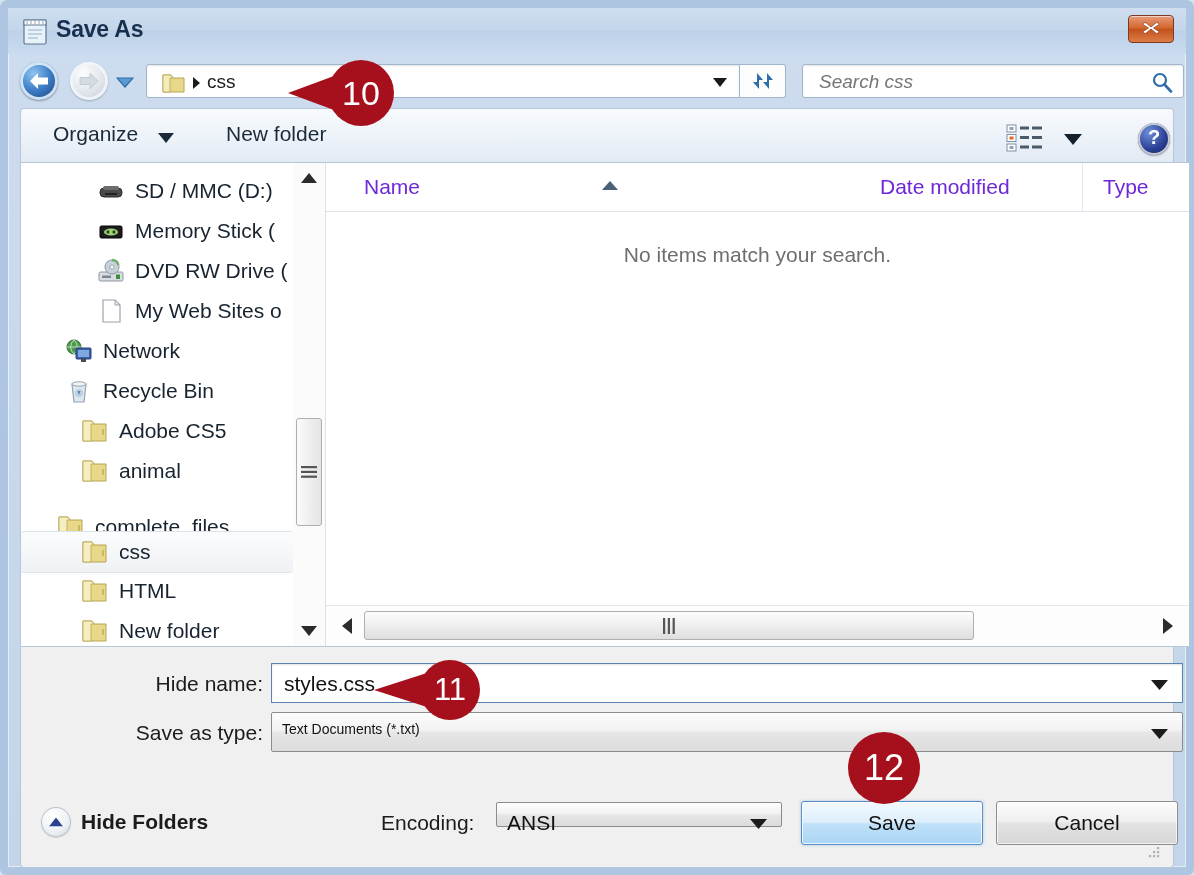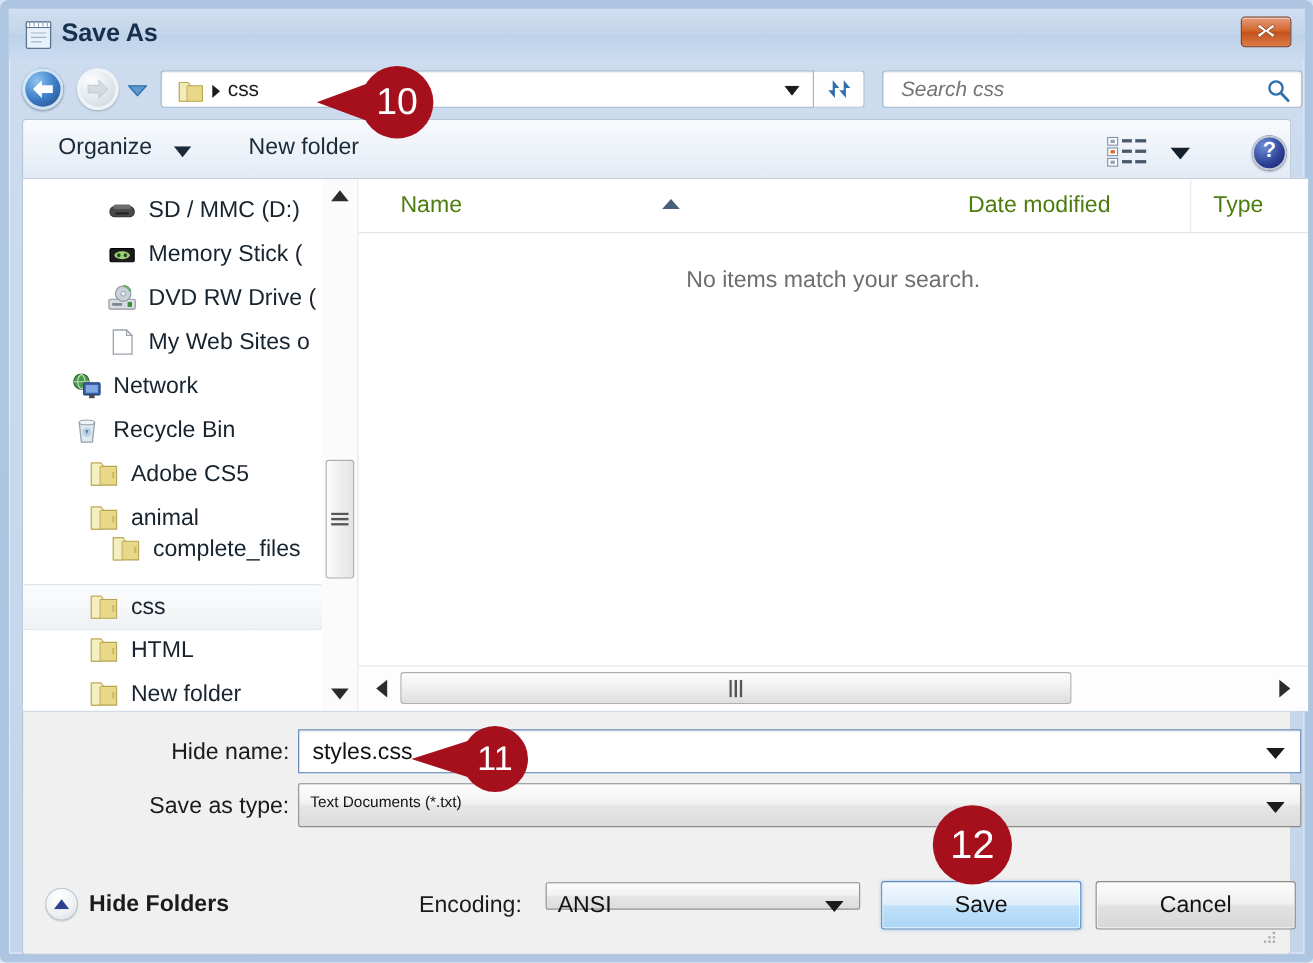--- a/index.html
+++ b/index.html
@@ -188,21 +188,21 @@
     position: absolute; left: 305px; top: 0; right: 0; bottom: 0;
     background: #ffffff;
   }
   #col-header {
     position: absolute; left: 0; top: 0; right: 0; height: 48px;
     background: #ffffff; border-bottom: 1px solid #dde3ea;
   }
   .col {
     position: absolute; top: 0; height: 48px;
     display: flex; align-items: center;
-    font-size: 21px; color: #4d7c0f; cursor: pointer;
+    font-size: 21px; color: #6d28d9; cursor: pointer;
   }
   .col + .col { border-left: 1px solid #e3e8ee; }
   #col-name { left: 0; width: 532px; padding-left: 38px; box-sizing: border-box; }
   #col-date { left: 532px; width: 224px; padding-left: 22px; box-sizing: border-box; }
   #col-type { left: 756px; width: 133px; padding-left: 20px; box-sizing: border-box; }
   #sort-arrow { position: absolute; left: 275px; top: 17px; }
 
   #empty-msg {
     position: absolute; left: 0; right: 0; top: 80px;
     text-align: center; font-size: 21px; color: #6e6e6e;
@@ -518,21 +518,21 @@
           <span>Adobe CS5</span>
         </div>
         <div class="tree-item" style="top: 288px; padding-left: 60px;">
           <span class="tree-icon"><svg viewBox="0 0 28 26" width="28" height="26">
               <path d="M2 3 L11 3 L13 6 L25 6 L25 23 L2 23 Z" fill="#e8d98a" stroke="#b8a44e" stroke-width="1"></path>
               <path d="M2 3 L11 3 L13 6 L10 6 L10 23 L2 23 Z" fill="#f5eec0" stroke="#b8a44e" stroke-width="0.8"></path>
               <rect x="21" y="11" width="2" height="6" fill="#cdb95f"></rect>
             </svg></span>
           <span>animal</span>
         </div>
-        <div class="tree-item" style="top: 316px; padding-left: 80px;">
+        <div class="tree-item" style="top: 344px; padding-left: 36px;">
           <span class="tree-icon"><svg viewBox="0 0 28 26" width="28" height="26">
               <path d="M2 3 L11 3 L13 6 L25 6 L25 23 L2 23 Z" fill="#e8d98a" stroke="#b8a44e" stroke-width="1"></path>
               <path d="M2 3 L11 3 L13 6 L10 6 L10 23 L2 23 Z" fill="#f5eec0" stroke="#b8a44e" stroke-width="0.8"></path>
               <rect x="21" y="11" width="2" height="6" fill="#cdb95f"></rect>
             </svg></span>
           <span>complete_files</span>
         </div>
         <div class="tree-item selected" style="top: 368px; padding-left: 60px;">
           <span class="tree-icon"><svg viewBox="0 0 28 26" width="28" height="26">
               <path d="M2 3 L11 3 L13 6 L25 6 L25 23 L2 23 Z" fill="#e8d98a" stroke="#b8a44e" stroke-width="1"></path>

